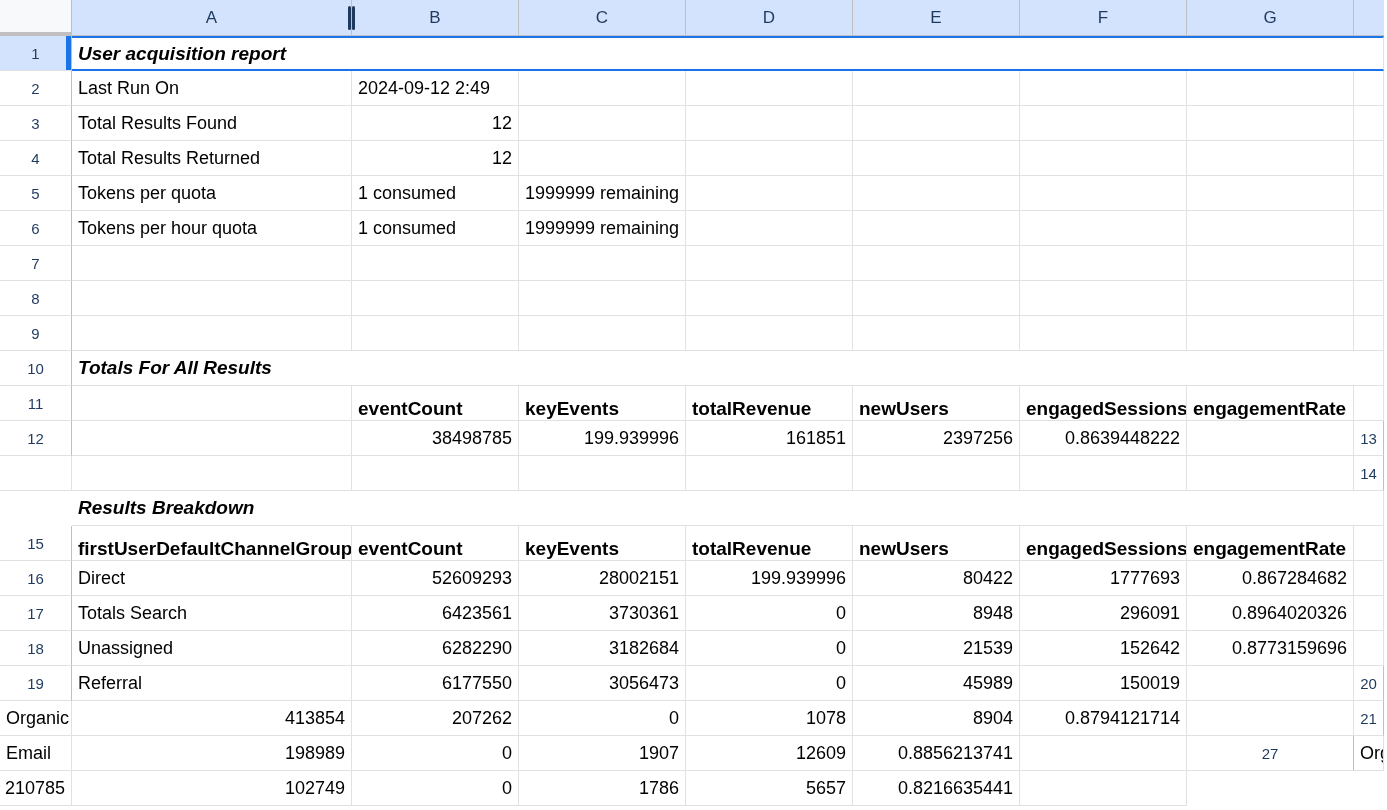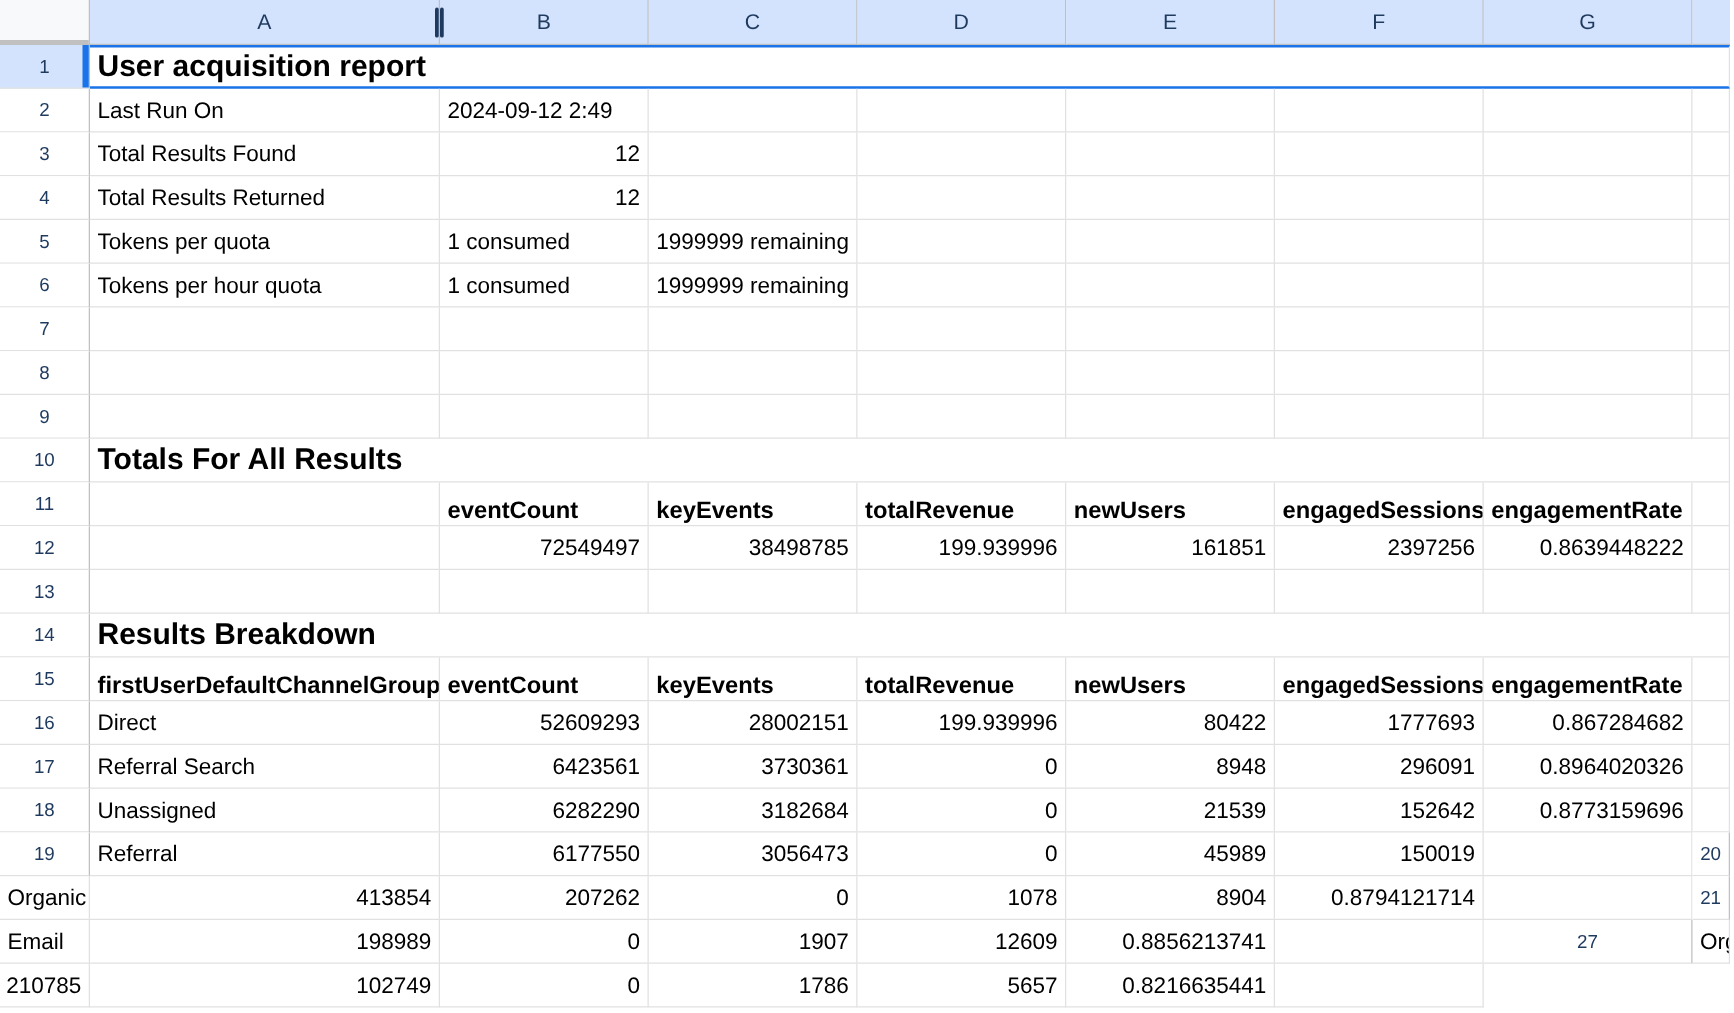--- a/index.html
+++ b/index.html
@@ -77,21 +77,21 @@
       padding: 0 6px;
       height: 35px;
       display: flex;
       align-items: center;
       overflow: hidden;
       white-space: nowrap;
       color: #000;
       font-size: 18px;
     }
     .cell.ralign { justify-content: flex-end; }
-    .cell.bold { font-weight: 700; font-size: 24px;}
+    .cell.bold { font-weight: 700; font-size: 19px; font-style: italic;}
     .cell.hdr { font-weight: 700; font-size: 19px; align-items: flex-end;}
     
     
     .selborder {
       border-bottom: 2px solid #1a73e8;
     }
     .row1-rowhead {
        position:relative;
     }
     .row1-rowhead::after{
@@ -301,23 +301,20 @@
   <div class="cell hdr">
       <span>engagementRate</span>
     </div>
   <div class="cell"></div>
 
   <div class="rowhead">
       <span>12</span>
     </div>
   <div class="cell"></div>
   <div class="cell ralign">
-      <span>72549497</span>
-    </div>
-  <div class="cell ralign">
       <span>38498785</span>
     </div>
   <div class="cell ralign">
       <span>199.939996</span>
     </div>
   <div class="cell ralign">
       <span>161851</span>
     </div>
   <div class="cell ralign">
       <span>2397256</span>
@@ -395,21 +392,21 @@
     </div>
   <div class="cell ralign">
       <span>0.867284682</span>
     </div>
   <div class="cell"></div>
 
   <div class="rowhead">
       <span>17</span>
     </div>
   <div class="cell">
-      <span>Referral Search</span>
+      <span>Totals Search</span>
     </div>
   <div class="cell ralign">
       <span>6423561</span>
     </div>
   <div class="cell ralign">
       <span>3730361</span>
     </div>
   <div class="cell ralign">
       <span>0</span>
     </div>

